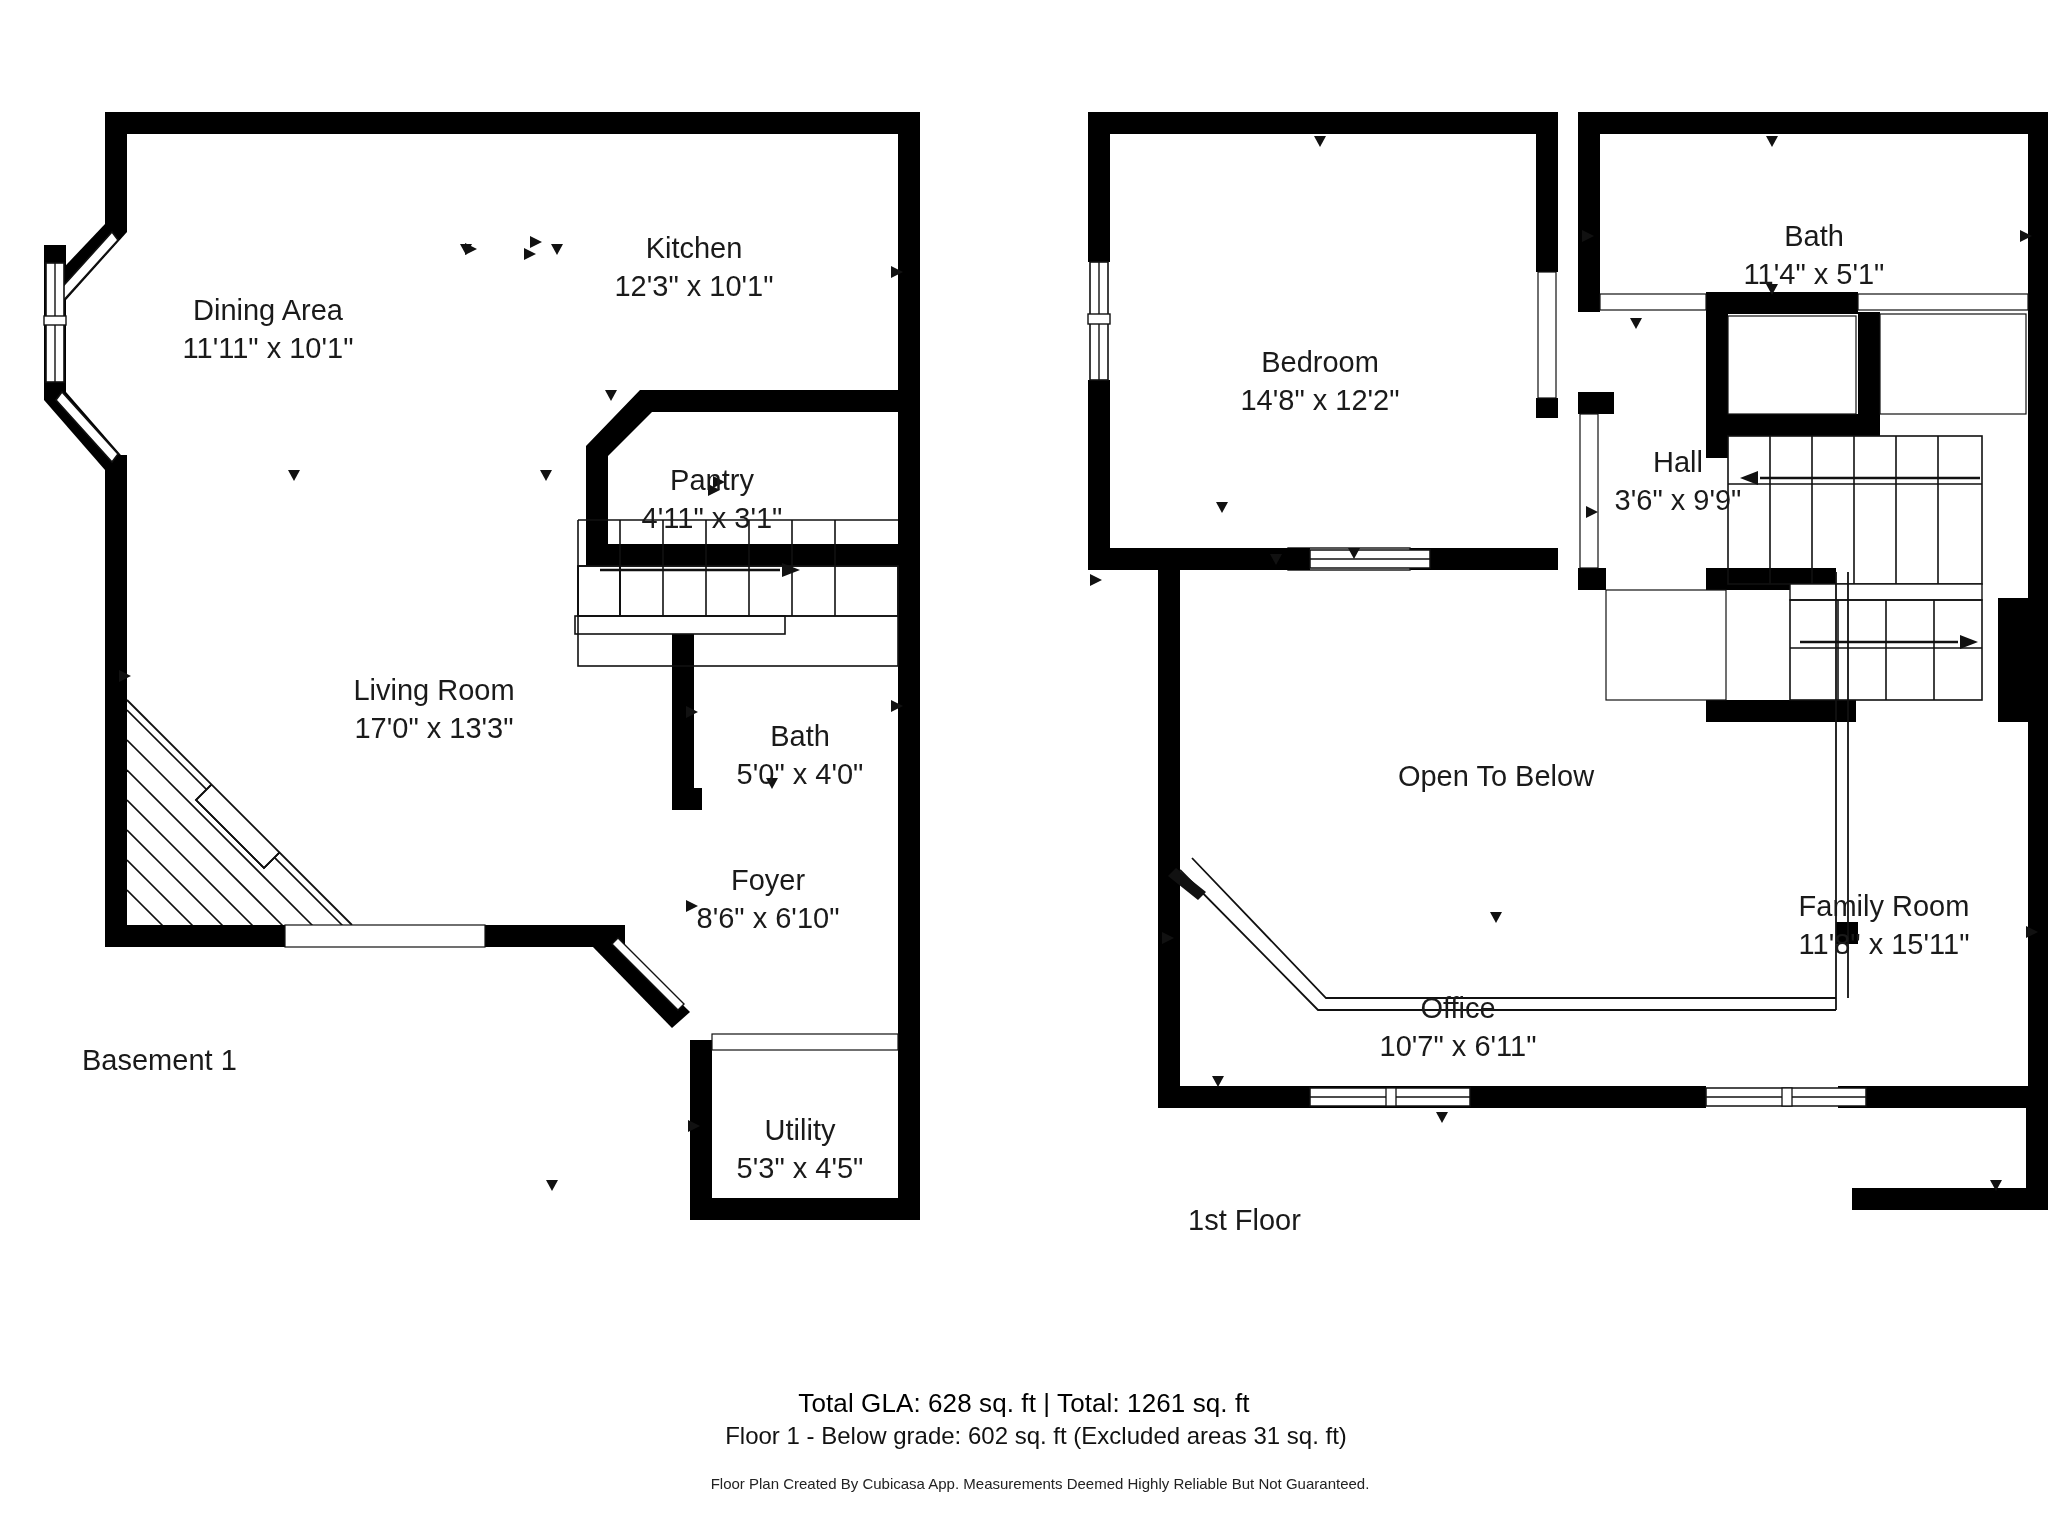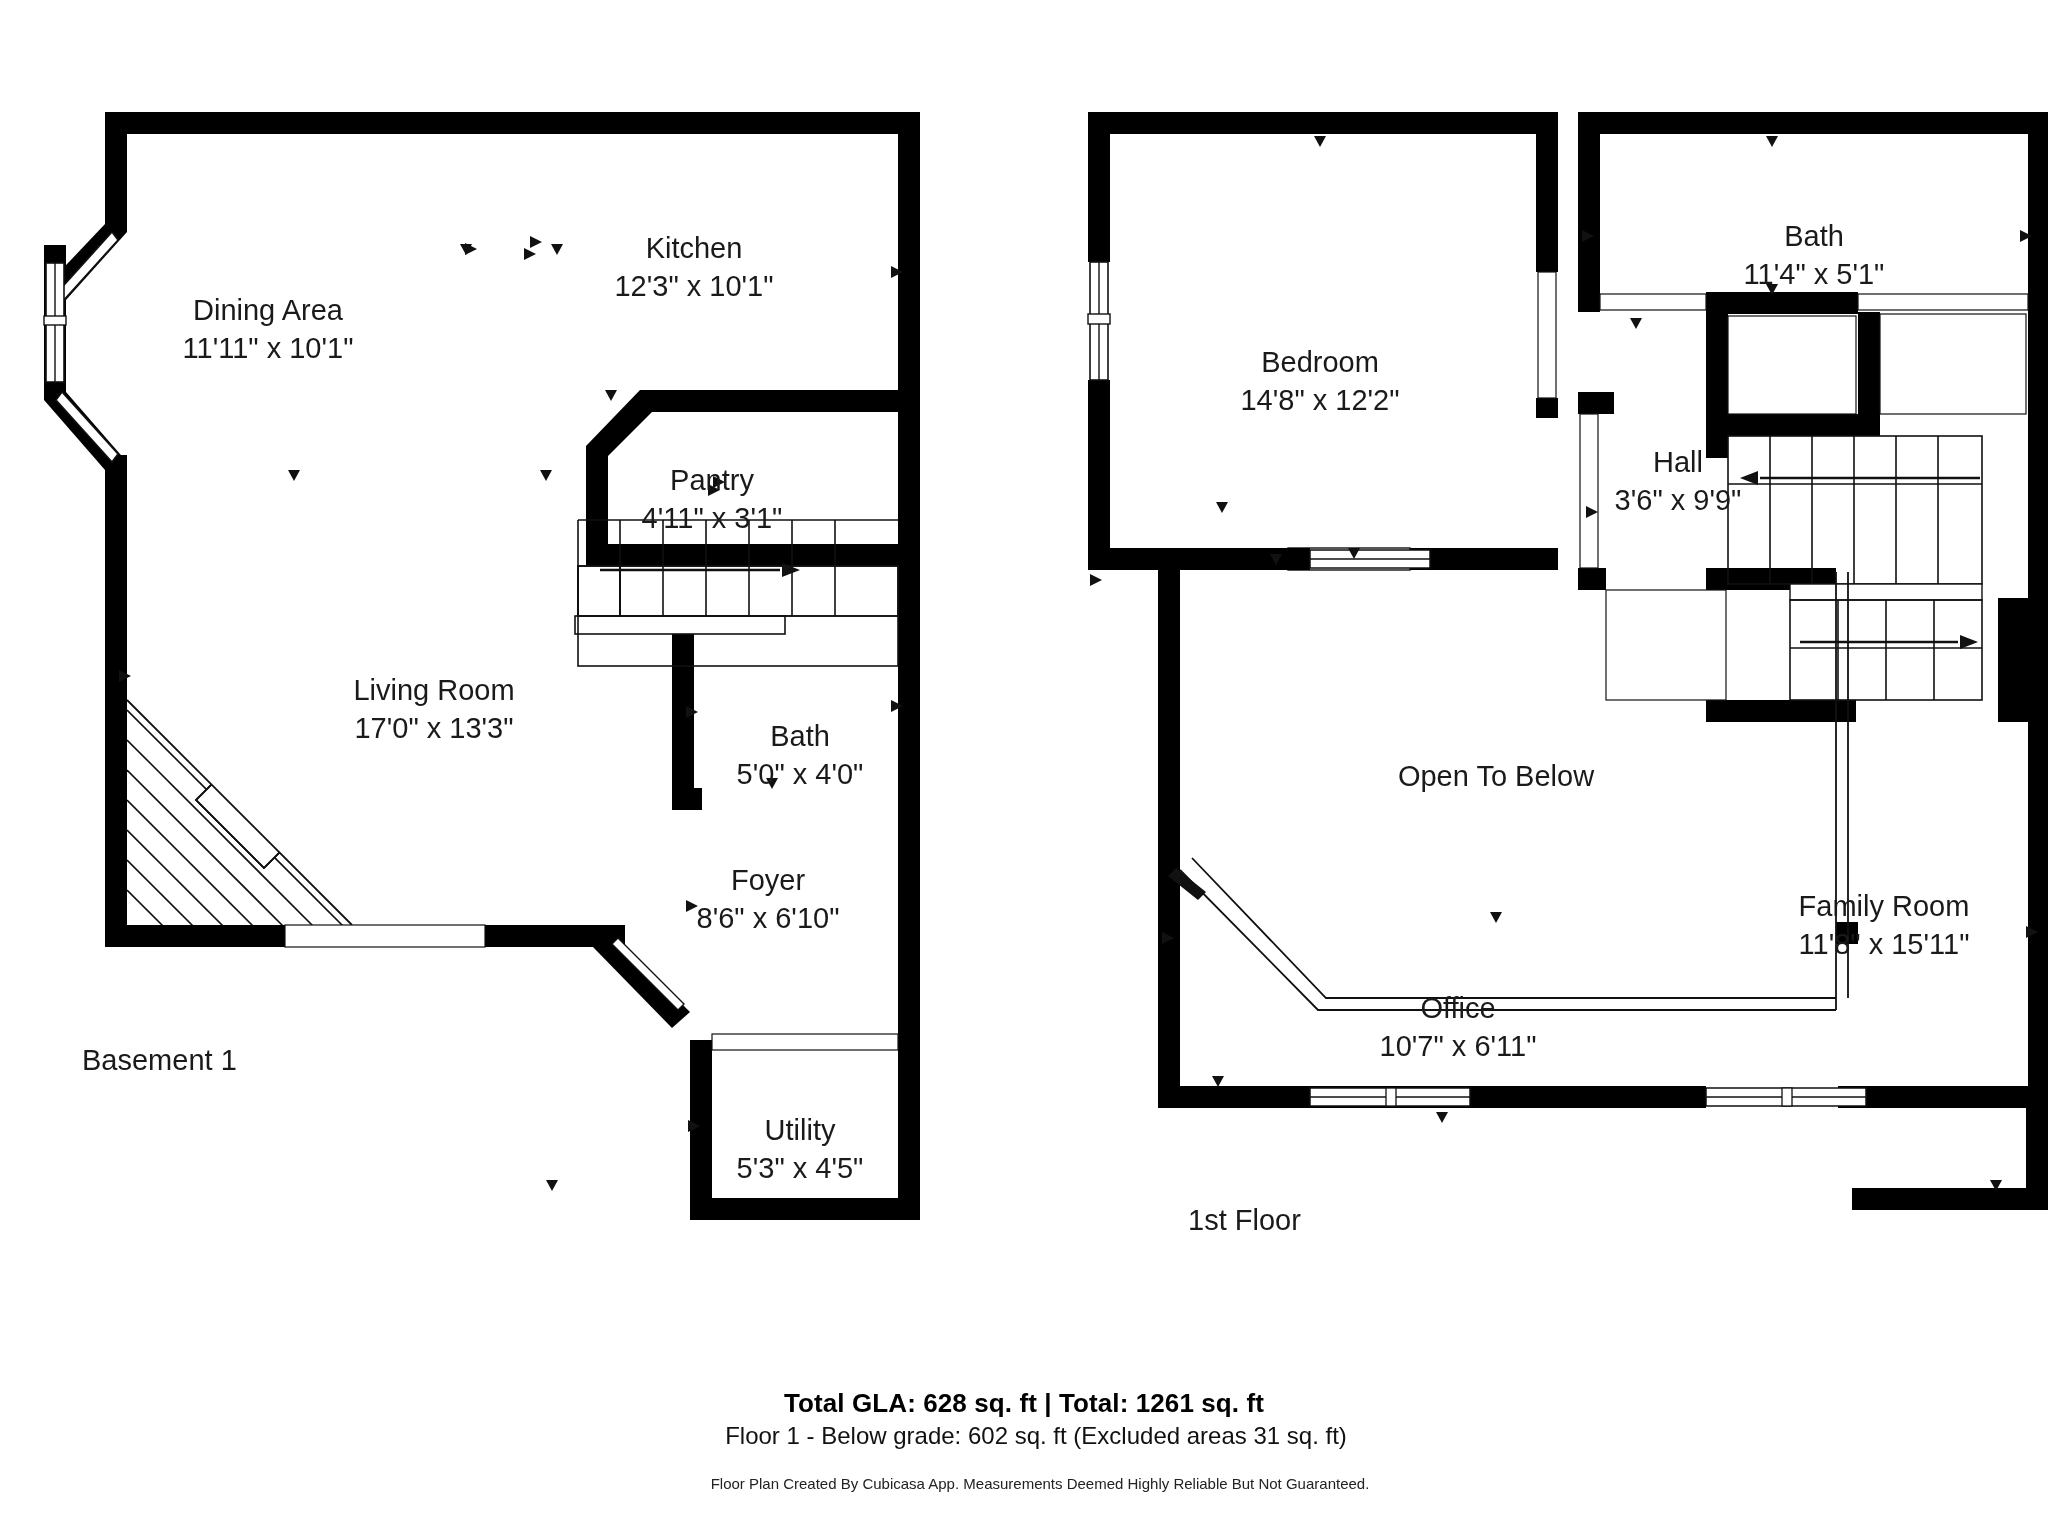--- a/index.html
+++ b/index.html
@@ -4,21 +4,21 @@
 <style>
   html,body{margin:0;padding:0;background:#ffffff;}
   body{width:2048px;height:1536px;overflow:hidden;
        font-family:"Liberation Sans","DejaVu Sans",sans-serif;color:#111;}
   #stage{position:relative;width:2048px;height:1536px;background:#fff;}
   svg{display:block;}
   .rmlabel{font-family:"Liberation Sans","DejaVu Sans",sans-serif;fill:#1a1a1a;}
   .rmname{font-size:29px;}
   .rmdim{font-size:29px;}
   .floorlabel{font-size:29px;fill:#1a1a1a;}
-  .f-total{font-size:26px;font-weight:bold;color:#000;letter-spacing:.1px;}
+  .f-total{font-size:26px;font-weight:normal;color:#000;letter-spacing:.1px;}
   .f-line{font-size:24px;color:#111;padding-left:24px;}
   .f-small{font-size:15px;color:#222;padding-left:32px;}
   .footwrap{position:absolute;top:1386px;left:0;width:2048px;text-align:center;line-height:1.32;}
 </style>
 </head>
 <body>
 
 <div id="stage">
 
   <svg style="position:absolute;left:0;top:0;" width="960" height="1280" viewBox="0 0 960 1280">

